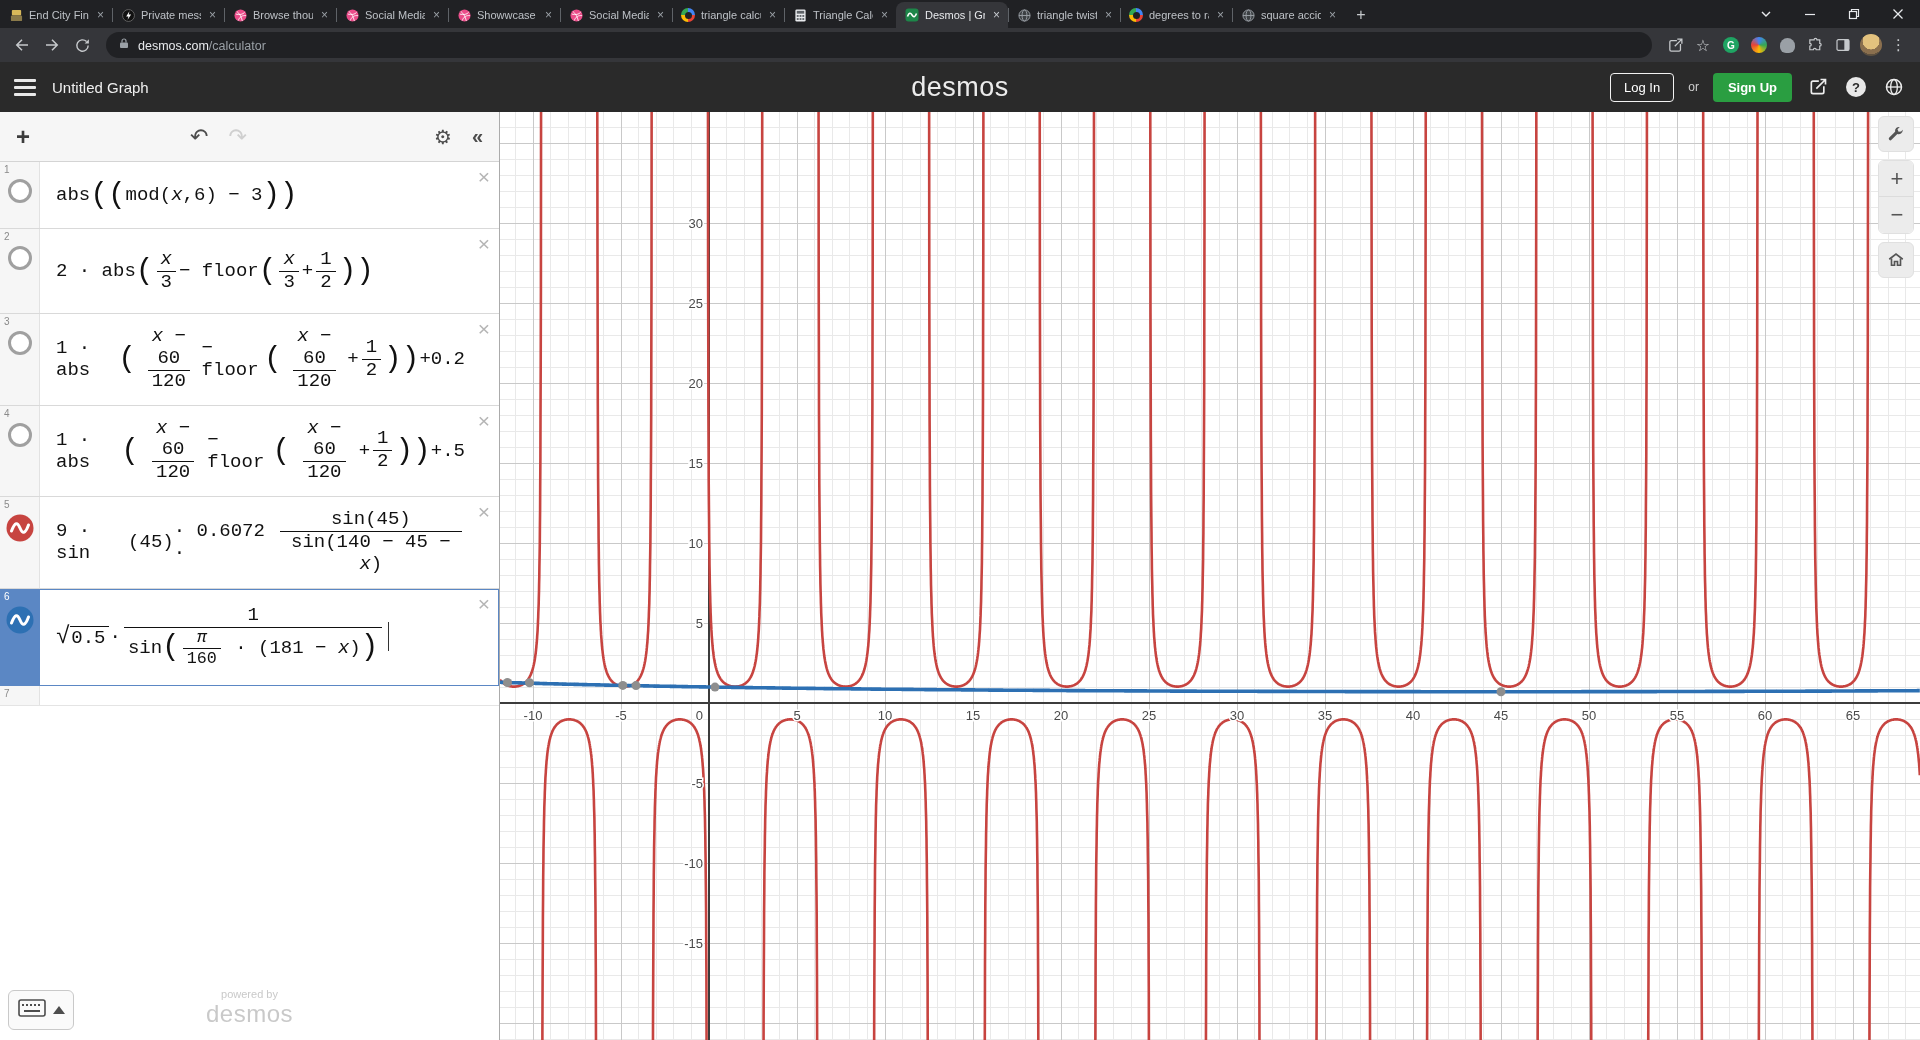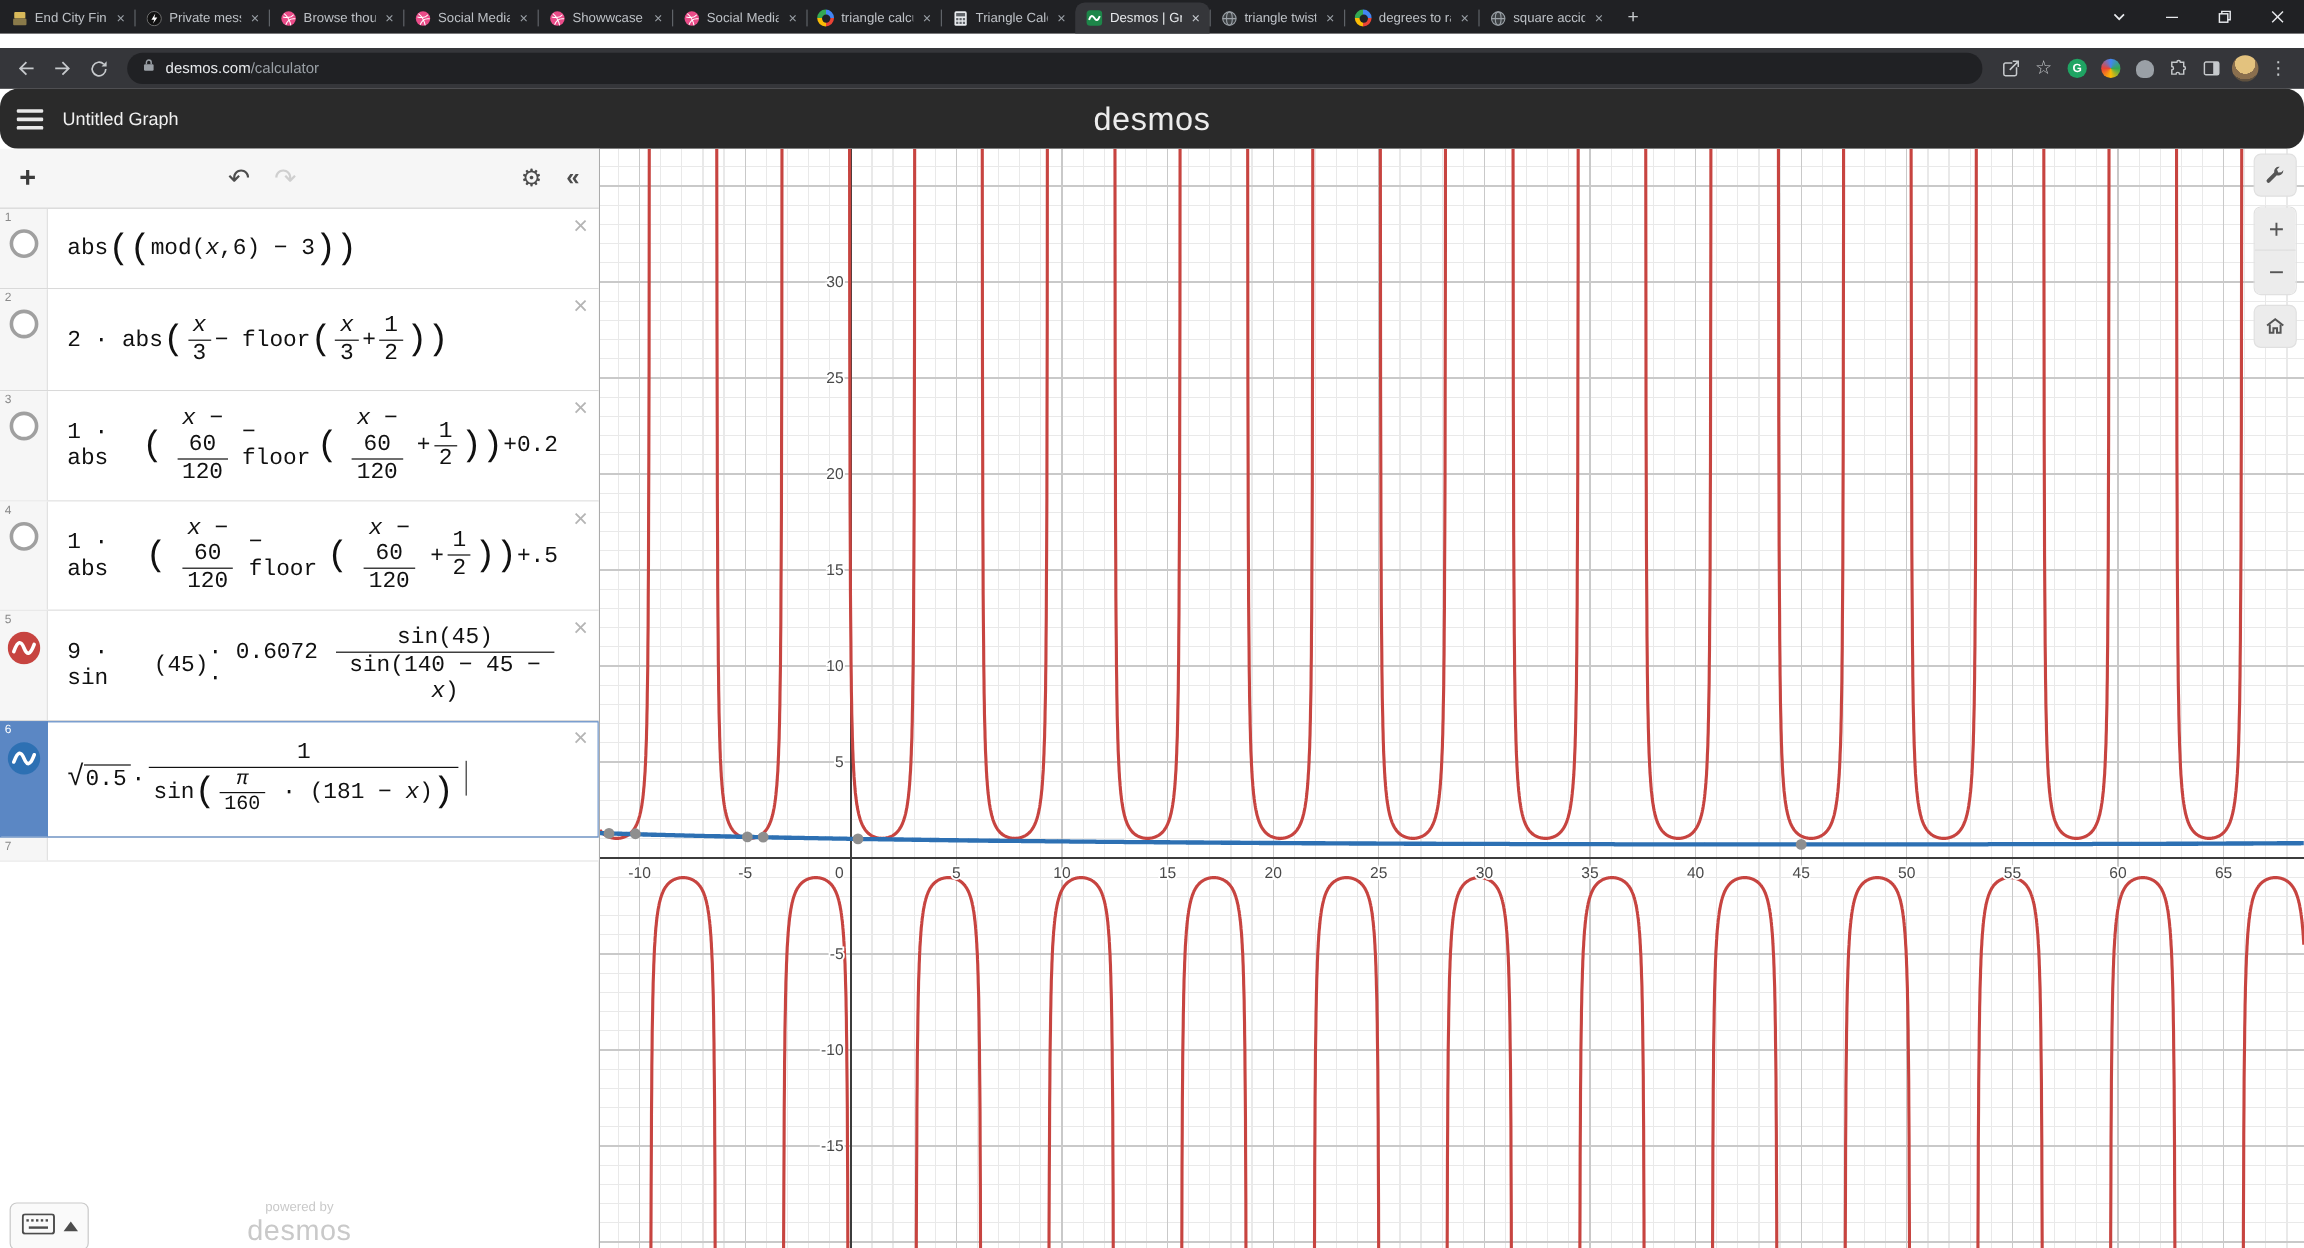--- a/index.html
+++ b/index.html
@@ -13,37 +13,37 @@
   .tab.active { background:#35363a; color:#e8eaed; }
   .tab .title { flex:1; white-space:nowrap; overflow:hidden; }
   .tab .close { font-size:12px; color:#9aa0a6; padding:0 2px; }
   .tab.active .close { color:#c7cbd0; }
   .fav { width:14px; height:14px; flex:none; display:flex; align-items:center; justify-content:center; }
   .newtab { width:26px; height:26px; margin-left:4px; color:#c6c9cc; font-size:16px; display:flex; align-items:center; justify-content:center; border-radius:50%; }
   .win-ctrls { margin-left:auto; display:flex; align-items:center; height:28px; align-self:flex-start; }
   .win-btn { width:44px; height:28px; display:flex; align-items:center; justify-content:center; color:#e8eaed; }
 
   
-  .chrome-toolbar { height:34px; background:#35363a; display:flex; align-items:center; padding:0 10px; gap:6px;margin-top:12px; }
+  .chrome-toolbar { height:34px; background:#35363a; display:flex; align-items:center; padding:0 10px; gap:6px; }
   .nav-ic { width:24px; height:24px; display:flex; align-items:center; justify-content:center; color:#c6c9cc; flex:none; }
   .omnibox { flex:1; height:26px; background:#202124; border-radius:13px; display:flex; align-items:center; padding:0 12px; gap:8px; margin:0 6px; }
   .omnibox .host { color:#e8eaed; font-size:12.5px; }
   .omnibox .path { color:#9aa0a6; font-size:12.5px; }
   .ext-ic { width:22px; height:22px; display:flex; align-items:center; justify-content:center; flex:none; color:#c6c9cc; }
   .gfav-ring { width:14px; height:14px; border-radius:50%; background:conic-gradient(#4285f4 0 25%,#ea4335 25% 50%,#fbbc05 50% 75%,#34a853 75% 100%); position:relative; }
   .gfav-ring::after { content:""; position:absolute; inset:3.5px; background:#35363a; border-radius:50%; }
   .tab .gfav-ring::after { background:#202124; }
   .grammarly { width:16px; height:16px; border-radius:50%; background:#1fa463; color:#fff; font-size:10px; font-weight:bold; display:flex; align-items:center; justify-content:center; }
   .colorwheel { width:16px; height:16px; border-radius:50%; background:conic-gradient(#4285f4,#34a853,#fbbc05,#ea4335,#4285f4); }
   .grayblob { width:15px; height:15px; border-radius:50% 50% 40% 40%; background:#9aa0a6; }
   .avatar { width:22px; height:22px; border-radius:50%; background:radial-gradient(circle at 50% 32%, #e3c27e 0 45%, #8a6f4e 46% 70%, #5f513f 71%); }
   .dots { color:#c6c9cc; font-size:15px; letter-spacing:1px; }
 
   
-  .dheader { height:50px; background:#2a2a2a; display:flex; align-items:center; padding:0 14px; position:relative; color:#fff;border-radius:15px; }
+  .dheader { height:50px; background:#2a2a2a; display:flex; align-items:center; padding:0 14px; position:relative; color:#fff; }
   .burger { width:22px; display:flex; flex-direction:column; gap:4px; padding:2px 0; }
   .burger span { height:3px; background:#e8e8e8; border-radius:1px; }
   .dtitle { margin-left:16px; font-size:15px; color:#f0f0f0; }
   .dlogo { position:absolute; left:50%; transform:translateX(-50%); font-size:27px; color:#ececec; letter-spacing:0.5px; }
   .dright { margin-left:auto; display:flex; align-items:center; gap:14px; }
   .login-btn { border:1px solid #f2f2f2; border-radius:4px; padding:6px 13px; font-size:13px; color:#fff; background:transparent; }
   .or { color:#cfcfcf; font-size:12px; }
   .signup-btn { background:#2a9e41; border:none; border-radius:4px; padding:7px 15px; font-size:13px; font-weight:bold; color:#fff; }
   .dh-ic { width:24px; height:24px; display:flex; align-items:center; justify-content:center; color:#ededed; }
   .help-circ { width:20px; height:20px; border-radius:50%; background:#e8e8e8; color:#2a2a2a; font-weight:bold; font-size:13px; display:flex; align-items:center; justify-content:center; }
@@ -325,20 +325,41 @@
 </div>
 
 <div class="dheader">
   <div class="burger">
       <span></span>
       <span></span>
       <span></span>
     </div>
   <div class="dtitle">Untitled Graph</div>
   <div class="dlogo">desmos</div>
+  <div class="dright">
+    <button class="login-btn">Log In</button>
+    <span class="or">or</span>
+    <button class="signup-btn">Sign Up</button>
+    <div class="dh-ic">
+      <svg width="20" height="20" viewBox="0 0 24 24">
+          <path d="M13 5H6a2 2 0 0 0-2 2v11a2 2 0 0 0 2 2h11a2 2 0 0 0 2-2v-7" fill="none" stroke="currentColor" stroke-width="2"></path>
+          <path d="M10 14L21 3M15 3h6v6" fill="none" stroke="currentColor" stroke-width="2"></path>
+        </svg>
+    </div>
+    <div class="dh-ic">
+        <span class="help-circ">?</span>
+      </div>
+    <div class="dh-ic">
+      <svg width="20" height="20" viewBox="0 0 24 24">
+          <circle cx="12" cy="12" r="9" fill="none" stroke="currentColor" stroke-width="1.8"></circle>
+          <ellipse cx="12" cy="12" rx="4" ry="9" fill="none" stroke="currentColor" stroke-width="1.6"></ellipse>
+          <line x1="3" y1="12" x2="21" y2="12" stroke="currentColor" stroke-width="1.6"></line>
+        </svg>
+    </div>
+  </div>
 </div>
 
 <div class="main">
 
   <div class="panel">
     <div class="exp-toolbar">
       <span class="add-btn">+</span>
       <span class="undo">↶</span>
       <span class="redo">↷</span>
       <span class="gear">⚙</span>

